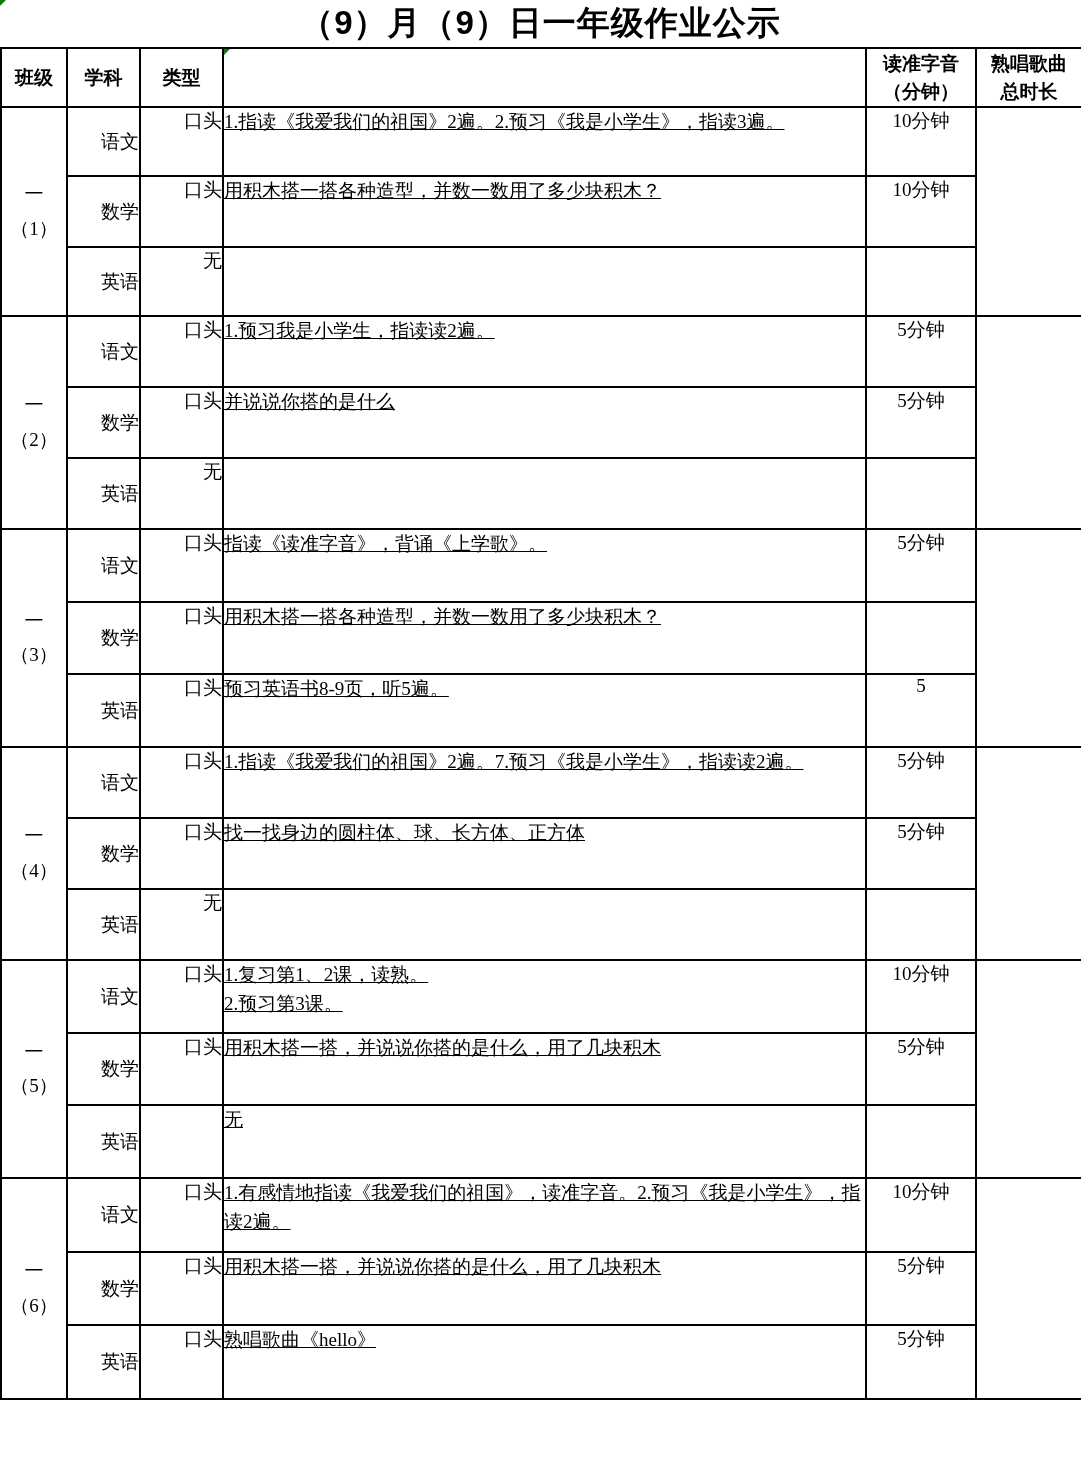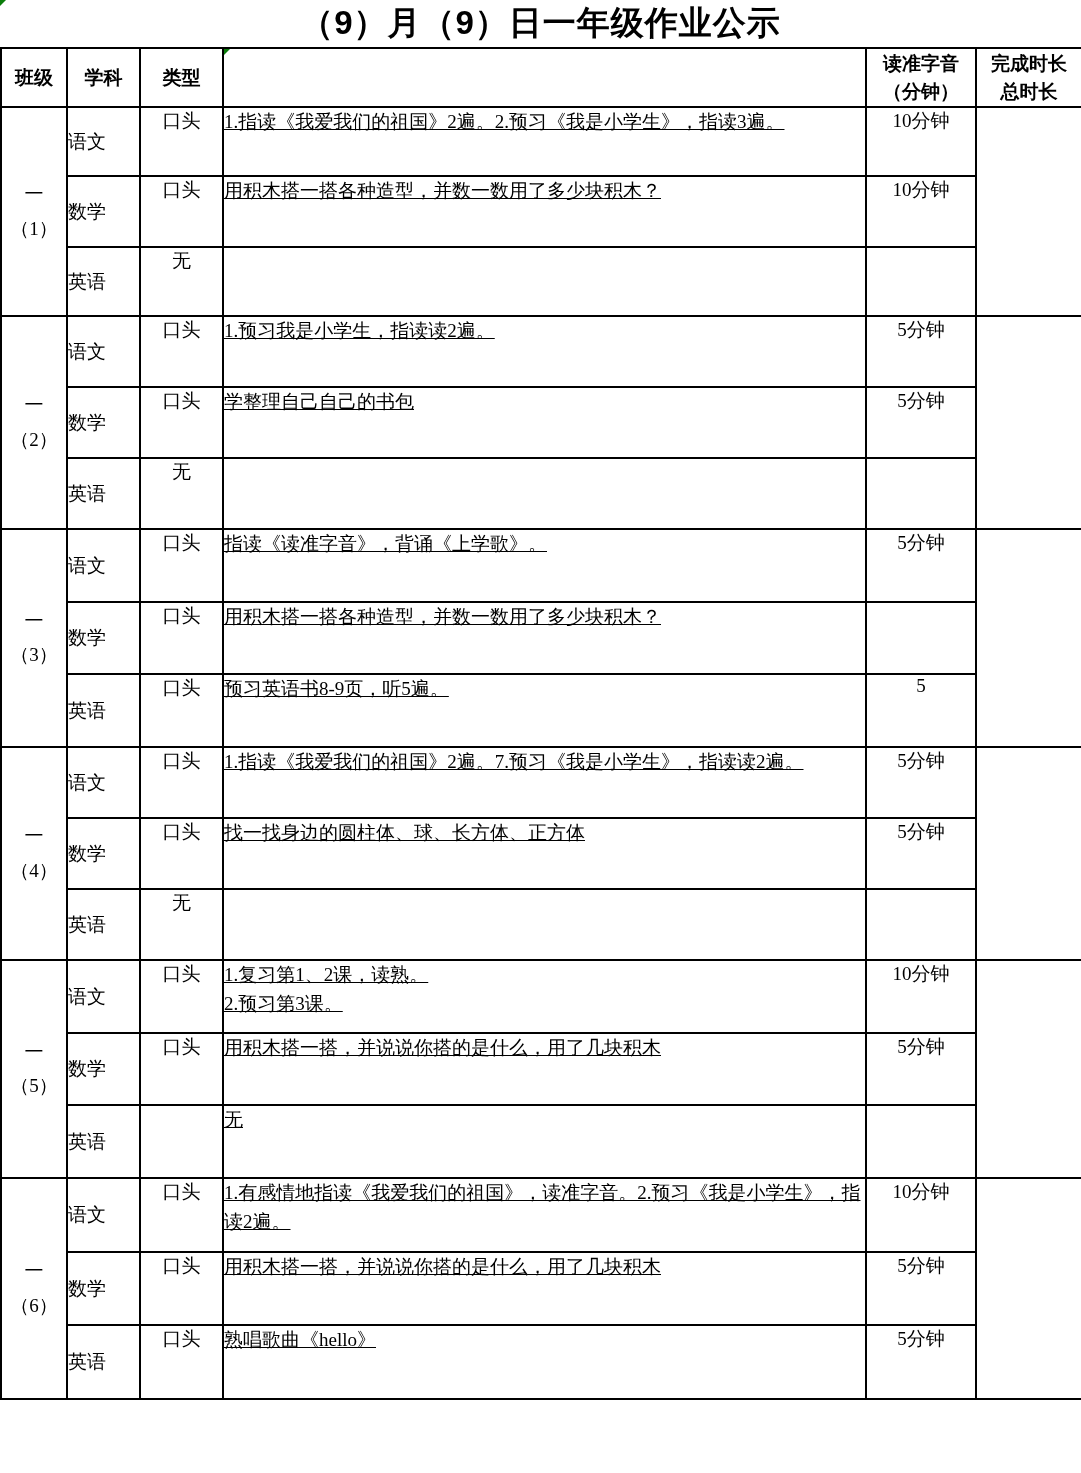--- a/index.html
+++ b/index.html
@@ -35,24 +35,24 @@
     font-weight:bold;
     text-align:center;
     vertical-align:middle;
     line-height:1.45;
   }
   td.cls {
     text-align:center; vertical-align:middle;
     line-height:1.8;
   }
   td.subj {
-    text-align:left; vertical-align:middle;
+    text-align:right; vertical-align:middle;
   }
   td.type {
-    vertical-align:top; text-align:center;
+    vertical-align:top; text-align:right;
     padding:2px 4px 0 9px;
   }
   td.content {
     vertical-align:top; text-align:left;
     padding:2px 8px 0 7px;
     line-height:1.5;
     text-decoration:underline;
   }
   td.dur {
     vertical-align:top; text-align:center;
@@ -88,21 +88,21 @@
         <col style="width:106px">
     </colgroup>
     <thead>
       <tr style="height:59px">
         <th>班级</th>
         <th>学科</th>
         <th>类型</th>
         <th></th>
         <th class="pre">读准字音
 （分钟）</th>
-        <th class="pre">完成时长
+        <th class="pre">熟唱歌曲
 总时长</th>
       </tr>
     </thead>
     <tbody>
 
       <tr style="height:69px">
         <td class="cls pre" rowspan="3">一
 （1）</td>
         <td class="subj">语文</td>
         <td class="type">口头</td>
@@ -128,21 +128,21 @@
 （2）</td>
         <td class="subj">语文</td>
         <td class="type">口头</td>
         <td class="content pre">1.预习我是小学生，指读读2遍。</td>
         <td class="dur">5分钟</td>
         <td class="total" rowspan="3"></td>
       </tr>
       <tr style="height:71px">
         <td class="subj">数学</td>
         <td class="type">口头</td>
-        <td class="content pre">学整理自己自己的书包</td>
+        <td class="content pre">并说说你搭的是什么</td>
         <td class="dur">5分钟</td>
       </tr>
       <tr style="height:71px">
         <td class="subj">英语</td>
         <td class="type">无</td>
         <td class="content pre"></td>
         <td class="dur"></td>
       </tr>
 
       <tr style="height:73px">

